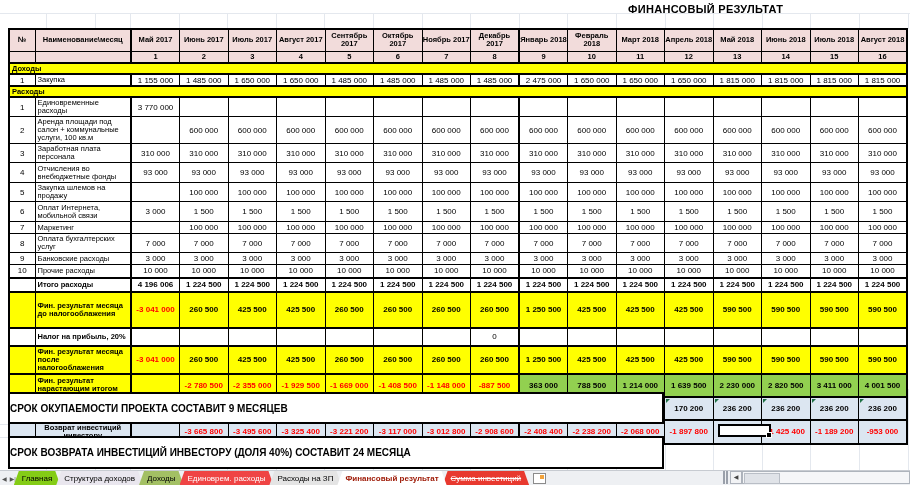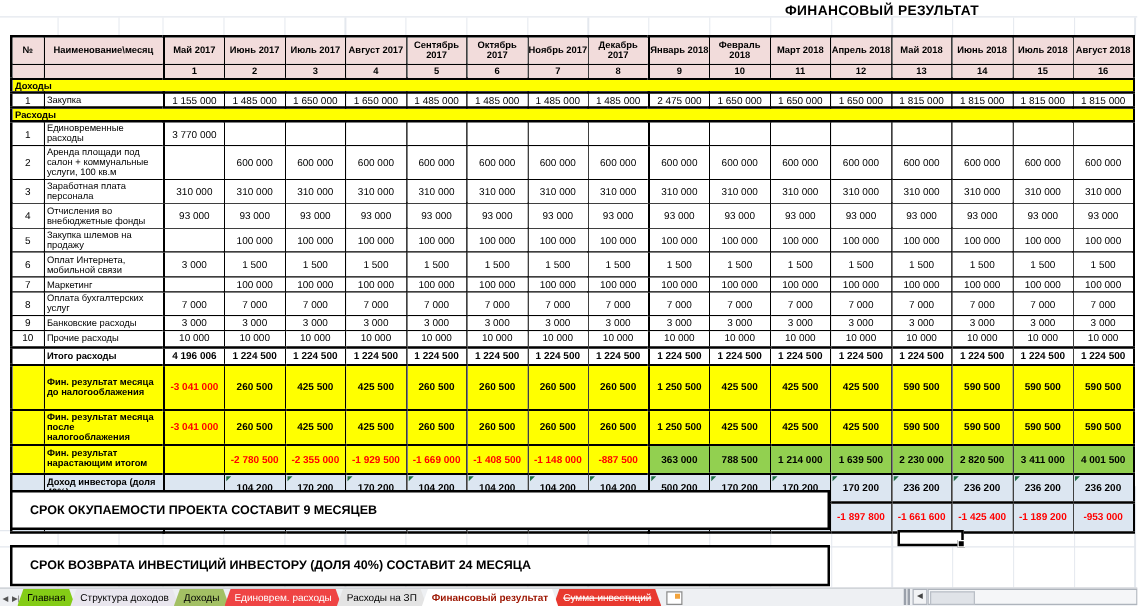--- a/index.html
+++ b/index.html
@@ -30,21 +30,21 @@
   tr.fin td,tr.cum td{background:#FFFF00;}
   tr.cum td.pos{background:#92D050;}
   tr.inv td{background:#DCE6F1;}
   tr.plain td{background:#fff;}
   tr.plain td.val{font-weight:normal;}
   .neg{color:#FF0000;}
   .tri{position:absolute;left:1px;top:1px;width:0;height:0;
     border-top:4px solid #1E7145;border-right:4px solid transparent;}
 
   .notebox{position:absolute;left:8px;width:656px;border:2px solid #000;background:#fff;
-    box-sizing:border-box;display:flex;align-items:center;padding-left:14px;
+    box-sizing:border-box;display:flex;align-items:center;padding-left:0;
     font-weight:bold;font-size:10px;white-space:nowrap;}
   #note1{top:392px;height:32px;}
   #note2{top:436px;height:33px;}
   #sel-cell{position:absolute;left:718px;top:424px;width:53px;height:13px;
     border:2px solid #000;background:#fff;box-sizing:border-box;}
   #sel-cell::after{content:"";position:absolute;right:-3px;bottom:-3px;width:4px;height:4px;
     background:#000;border:1px solid #fff;}
 
   #tabbar{position:absolute;left:0;top:470px;width:910px;height:15px;background:#EEF0F3;
     border-top:1px solid #C7CBD1;display:flex;align-items:flex-end;box-sizing:border-box;}
@@ -401,20 +401,40 @@
         <td class="val yb">260 500</td>
         <td class="val">1 250 500</td>
         <td class="val">425 500</td>
         <td class="val">425 500</td>
         <td class="val">425 500</td>
         <td class="val">590 500</td>
         <td class="val">590 500</td>
         <td class="val">590 500</td>
         <td class="val">590 500</td>
       </tr>
+      <tr class="plain" style="height: 18px;">
+        <td class="numc"></td>
+        <td class="lbl">Налог на прибыль, 20%</td>
+        <td class="val"></td>
+        <td class="val"></td>
+        <td class="val"></td>
+        <td class="val"></td>
+        <td class="val"></td>
+        <td class="val"></td>
+        <td class="val"></td>
+        <td class="val yb">0</td>
+        <td class="val"></td>
+        <td class="val"></td>
+        <td class="val"></td>
+        <td class="val"></td>
+        <td class="val"></td>
+        <td class="val"></td>
+        <td class="val"></td>
+        <td class="val"></td>
+      </tr>
       <tr class="fin" style="height: 22px;">
         <td class="numc"></td>
         <td class="lbl">Фин. результат месяца после налогооблажения</td>
         <td class="val neg">-3 041 000</td>
         <td class="val">260 500</td>
         <td class="val">425 500</td>
         <td class="val">425 500</td>
         <td class="val">260 500</td>
         <td class="val">260 500</td>
         <td class="val">260 500</td>

